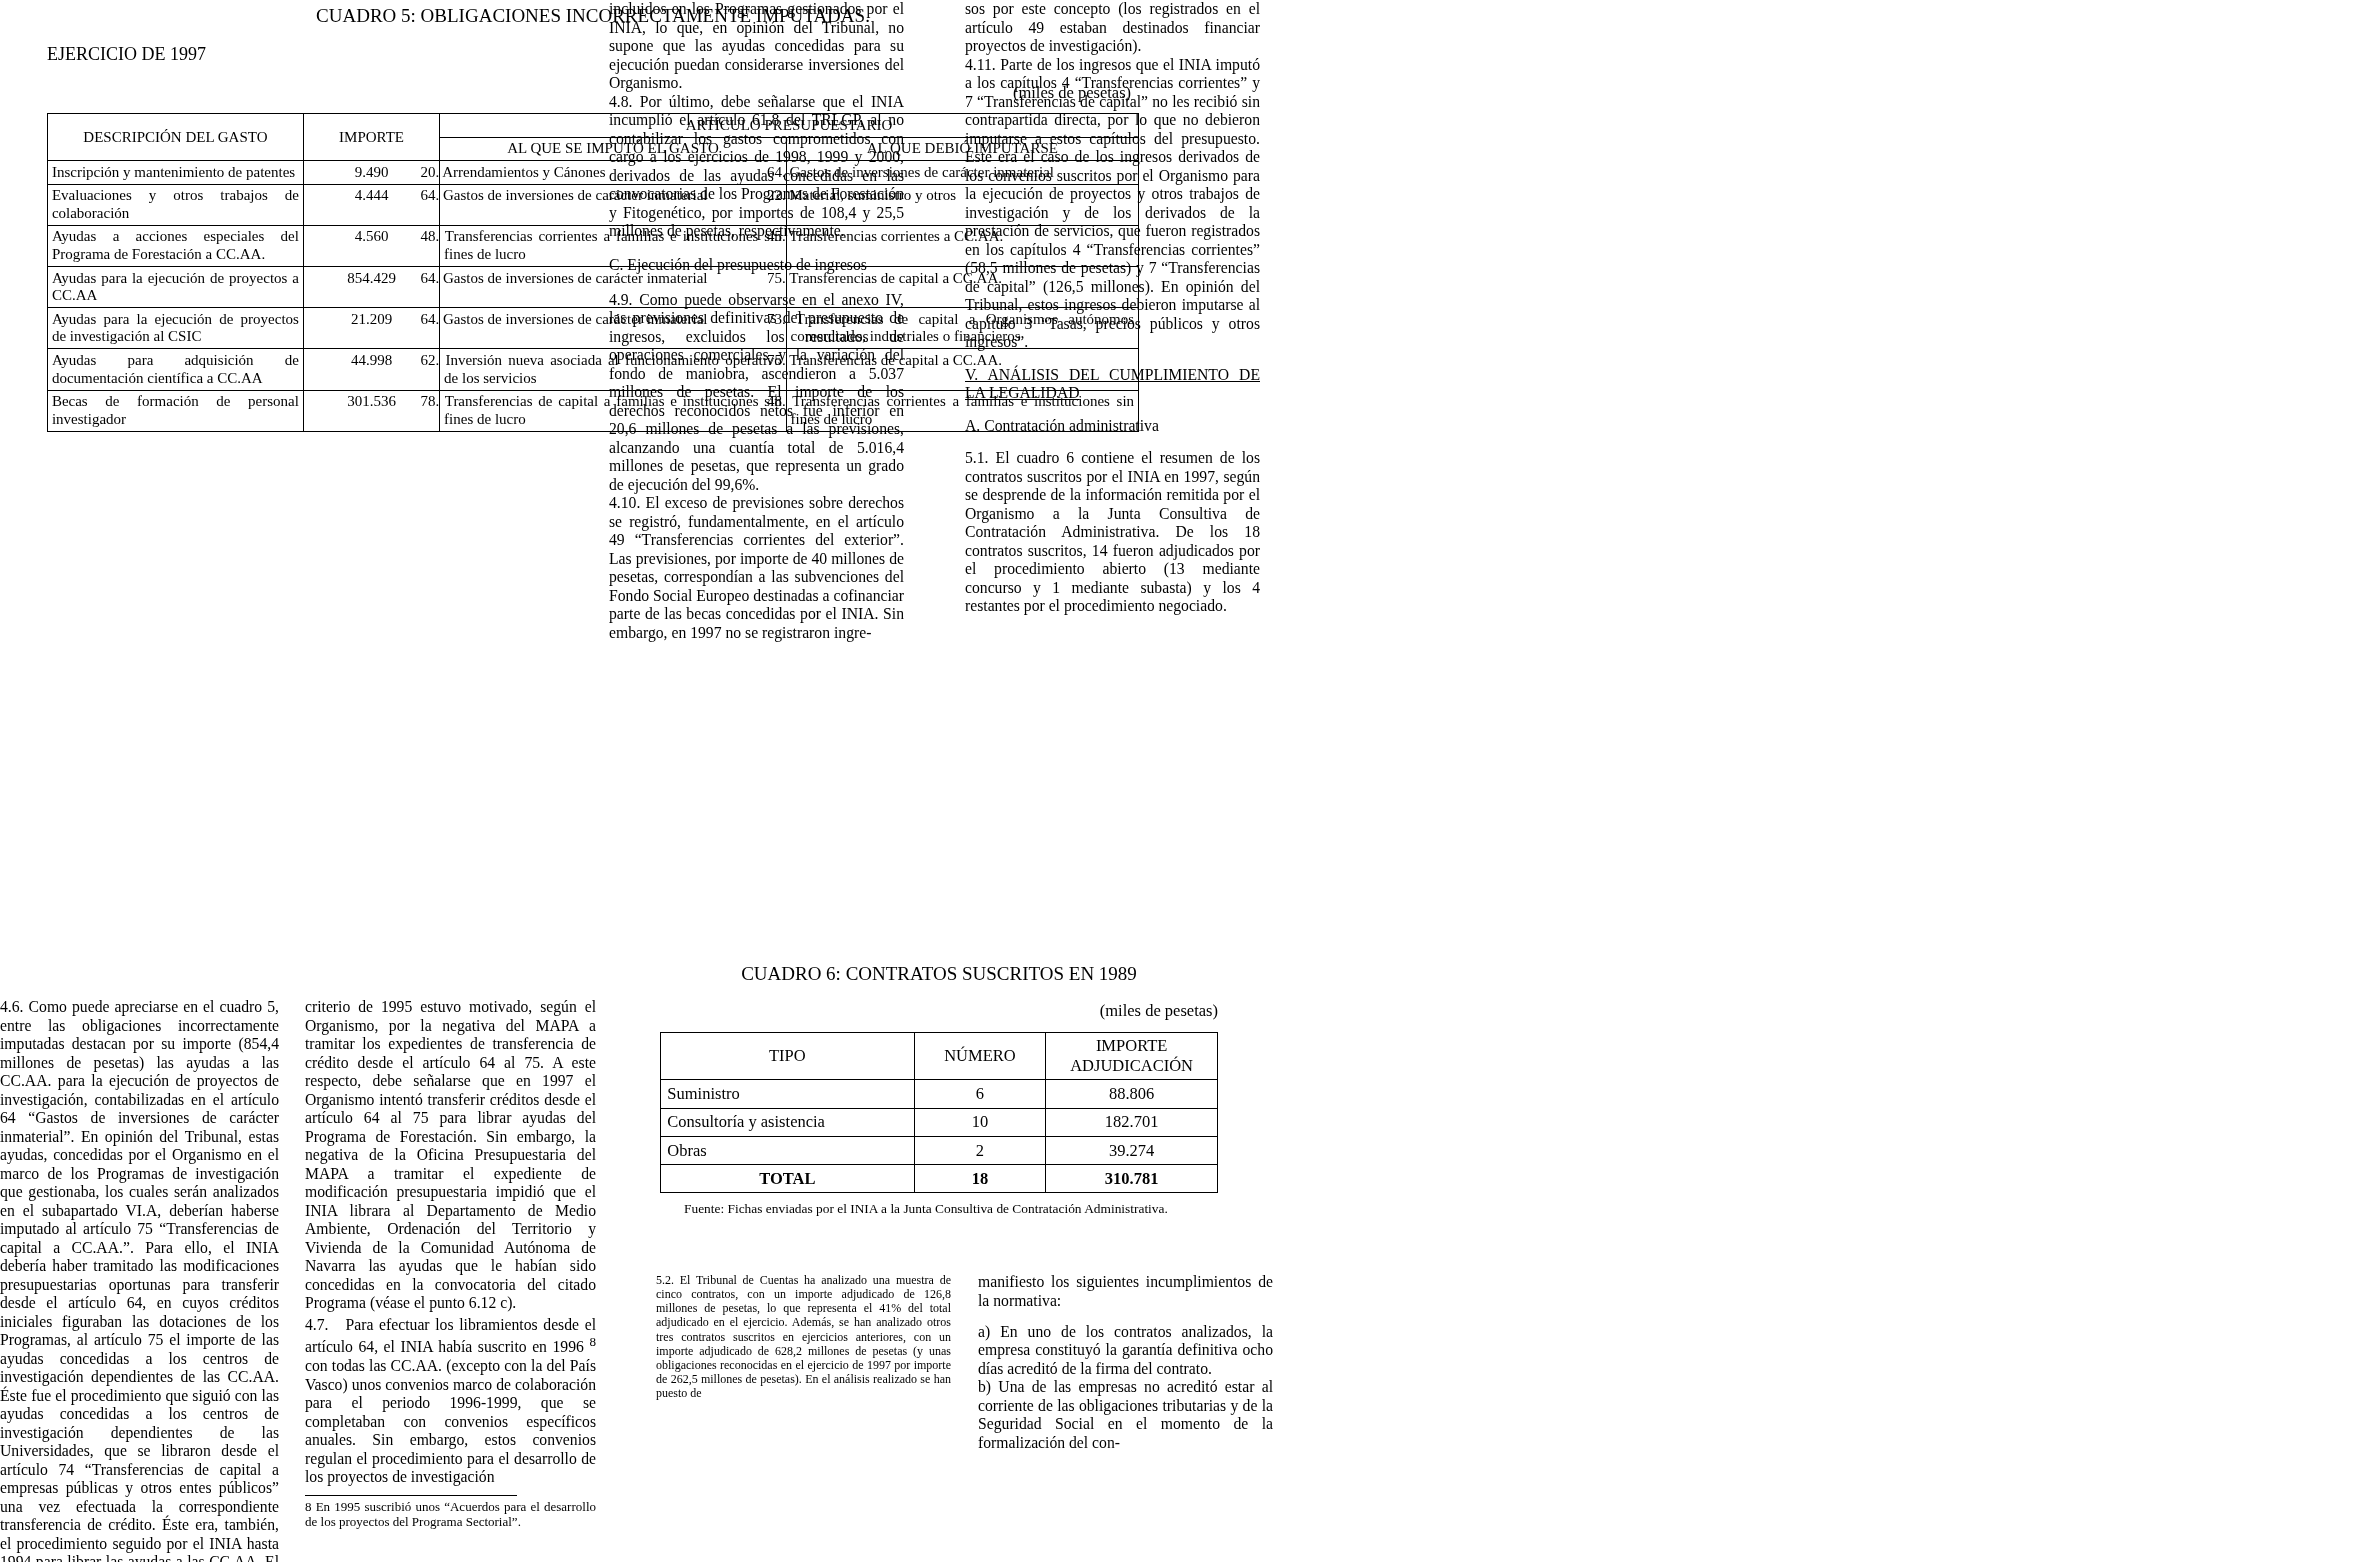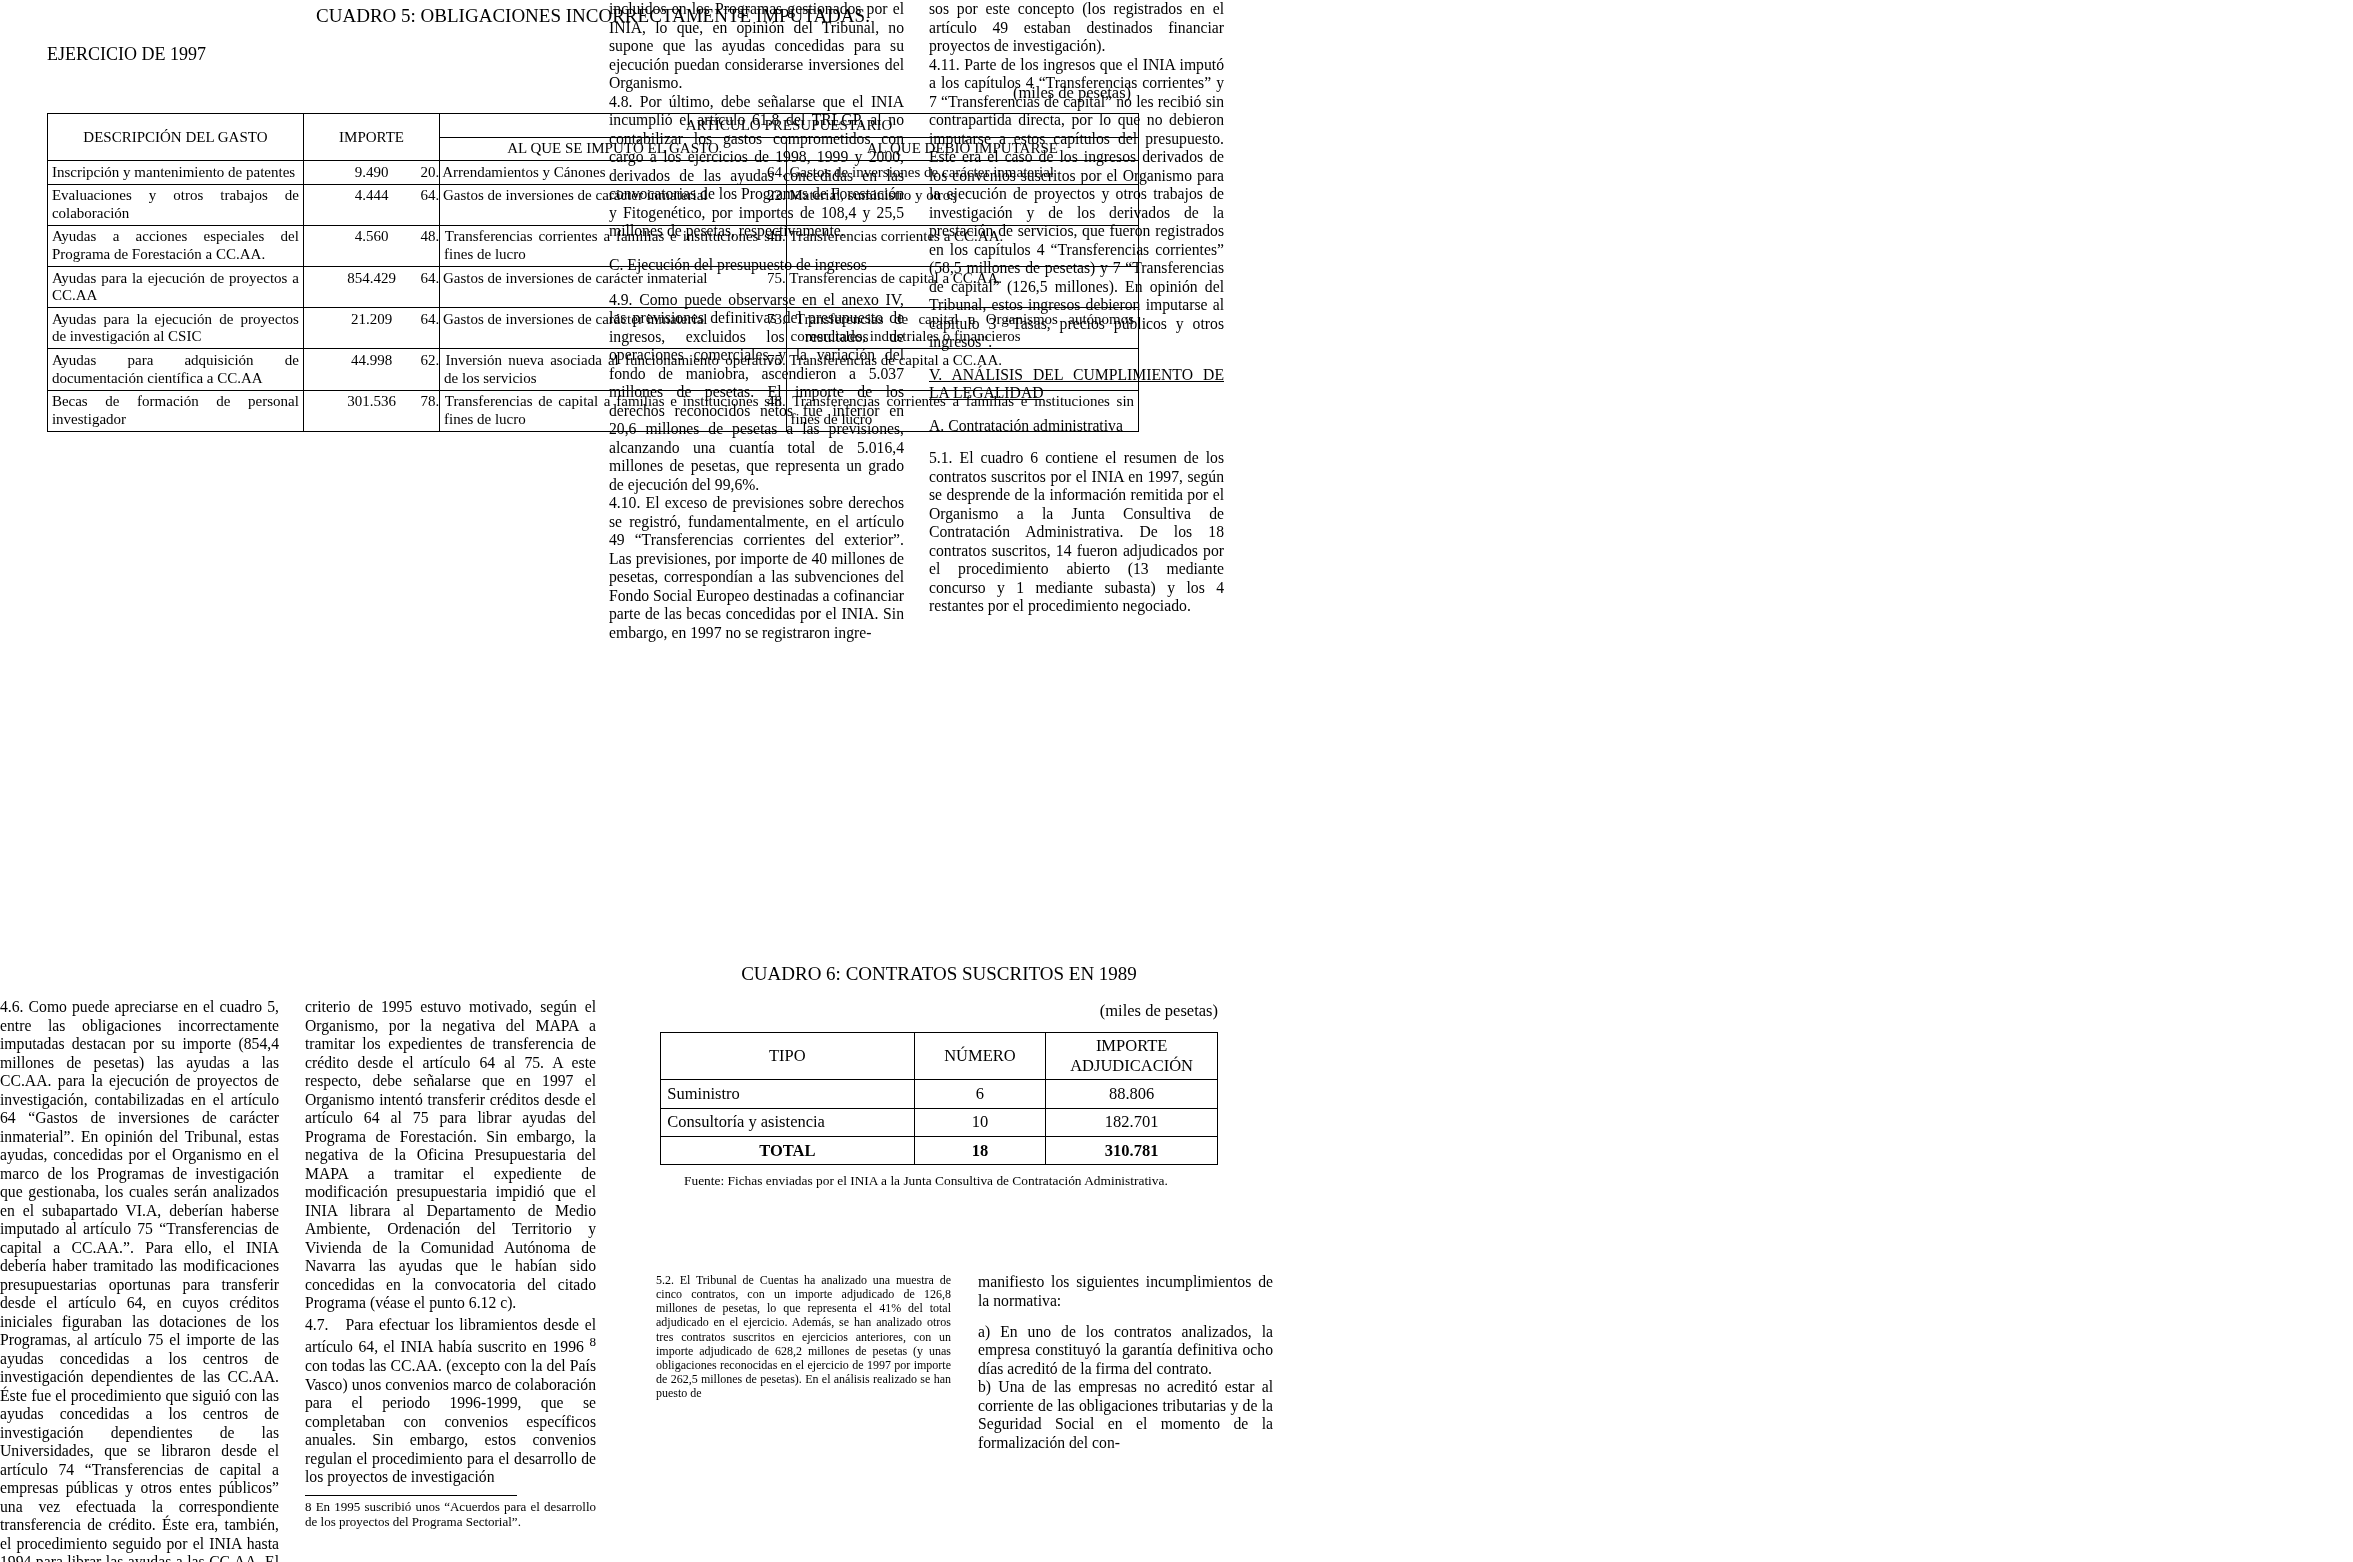--- a/index.html
+++ b/index.html
@@ -115,21 +115,21 @@
   </div>
 
   <div class="col" style="left:609px;top:0px;width:295px;font-size:15.7px;">
     <p>incluidos en los Programas gestionados por el INIA, lo que, en opinión del Tribunal, no supone que las ayudas concedidas para su ejecución puedan considerarse inversiones del Organismo.</p>
     <p class="ind">4.8.   Por último, debe señalarse que el INIA incumplió el artículo 61.8 del TRLGP, al no contabilizar los gastos comprometidos con cargo a los ejercicios de 1998, 1999 y 2000, derivados de las ayudas concedidas en las convocatorias de los Programas de Forestación y Fitogenético, por importes de 108,4 y 25,5 millones de pesetas, respectivamente.</p>
     <p style="margin-top:15.7px;" class="hdg">C.   Ejecución del presupuesto de ingresos</p>
     <p class="ind" style="margin-top:15.7px;">4.9.   Como puede observarse en el anexo IV, las previsiones definitivas del presupuesto de ingresos, excluidos los resultados de operaciones comerciales y la variación del fondo de maniobra, ascendieron a 5.037 millones de pesetas. El importe de los derechos reconocidos netos fue inferior en 20,6 millones de pesetas a las previsiones, alcanzando una cuantía total de 5.016,4 millones de pesetas, que representa un grado de ejecución del 99,6%.</p>
     <p class="ind">4.10.   El exceso de previsiones sobre derechos se registró, fundamentalmente, en el artículo 49 “Transferencias corrientes del exterior”. Las previsiones, por importe de 40 millones de pesetas, correspondían a las subvenciones del Fondo Social Europeo destinadas a cofinanciar parte de las becas concedidas por el INIA. Sin embargo, en 1997 no se registraron ingre-</p>
   </div>
 
-  <div class="col" style="left:929px;top:0px;width:295px;font-size:15.7px;">
+  <div class="col" style="left:965px;top:0px;width:295px;font-size:15.7px;">
     <p>sos por este concepto (los registrados en el artículo 49 estaban destinados financiar proyectos de investigación).</p>
     <p class="ind">4.11.   Parte de los ingresos que el INIA imputó a los capítulos 4 “Transferencias corrientes” y 7 “Transferencias de capital” no les recibió sin contrapartida directa, por lo que no debieron imputarse a estos capítulos del presupuesto. Éste era el caso de los ingresos derivados de los convenios suscritos por el Organismo para la ejecución de proyectos y otros trabajos de investigación y de los derivados de la prestación de servicios, que fueron registrados en los capítulos 4 “Transferencias corrientes” (58,5 millones de pesetas) y 7 “Transferencias de capital” (126,5 millones). En opinión del Tribunal, estos ingresos debieron imputarse al capítulo 3 “Tasas, precios públicos y otros ingresos”.</p>
     <p style="margin-top:14px;text-decoration:underline;" class="hdg">V.   ANÁLISIS DEL CUMPLIMIENTO DE LA LEGALIDAD</p>
     <p style="margin-top:14px;" class="hdg">A.   Contratación administrativa</p>
     <p class="ind" style="margin-top:14px;">5.1.   El cuadro 6 contiene el resumen de los contratos suscritos por el INIA en 1997, según se desprende de la información remitida por el Organismo a la Junta Consultiva de Contratación Administrativa. De los 18 contratos suscritos, 14 fueron adjudicados por el procedimiento abierto (13 mediante concurso y 1 mediante subasta) y los 4 restantes por el procedimiento negociado.</p>
   </div>
 
   <div class="col" style="left:660px;top:963px;width:558px;">
     <div class="title">CUADRO 6: CONTRATOS SUSCRITOS EN 1989</div>
     <div class="miles" style="margin-top:15.7px;">(miles de pesetas)</div>
@@ -145,20 +145,25 @@
         <td class="lbl">Suministro</td>
         <td class="ctr">6</td>
         <td class="ctr">88.806</td>
       </tr>
       <tr>
         <td class="lbl">Consultoría y asistencia</td>
         <td class="ctr">10</td>
         <td class="ctr">182.701</td>
       </tr>
       <tr>
+        <td class="lbl">Obras</td>
+        <td class="ctr">2</td>
+        <td class="ctr">39.274</td>
+      </tr>
+      <tr>
         <td class="ctr bold">TOTAL</td>
         <td class="ctr bold">18</td>
         <td class="ctr bold">310.781</td>
       </tr>
     </tbody>
       </table>
     <div class="fuente" style="margin-top:7.9px;margin-left:24px;">Fuente: Fichas enviadas por el INIA a la Junta Consultiva de Contratación Administrativa.</div>
   </div>
 
   <div class="col" style="left:656px;top:1273px;width:295px;font-size:12px;">

